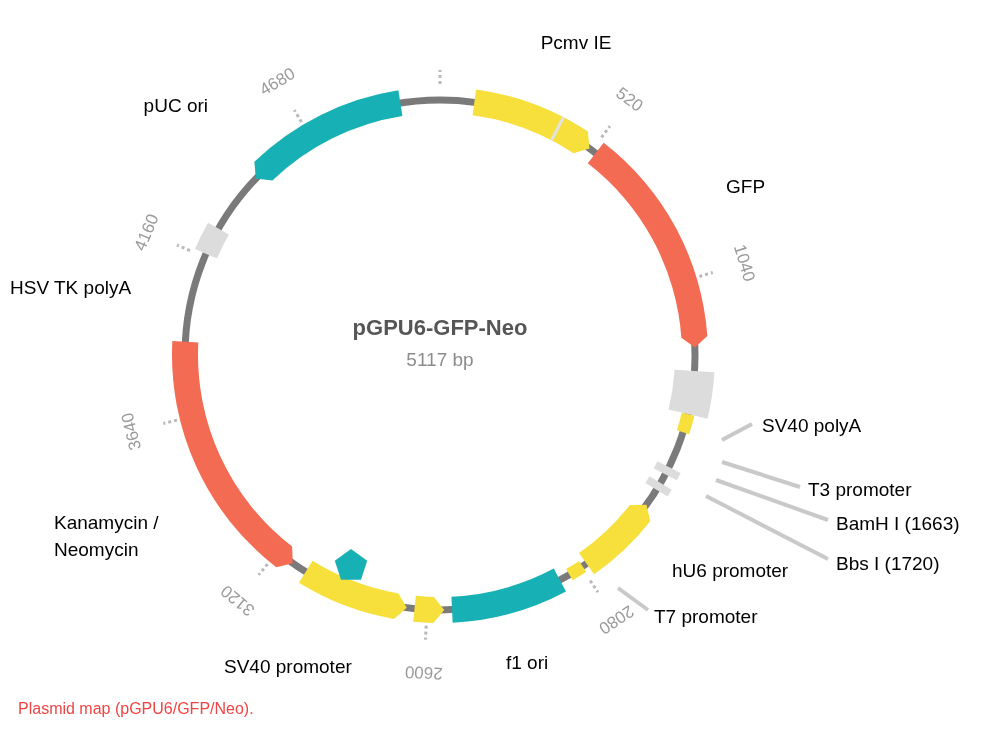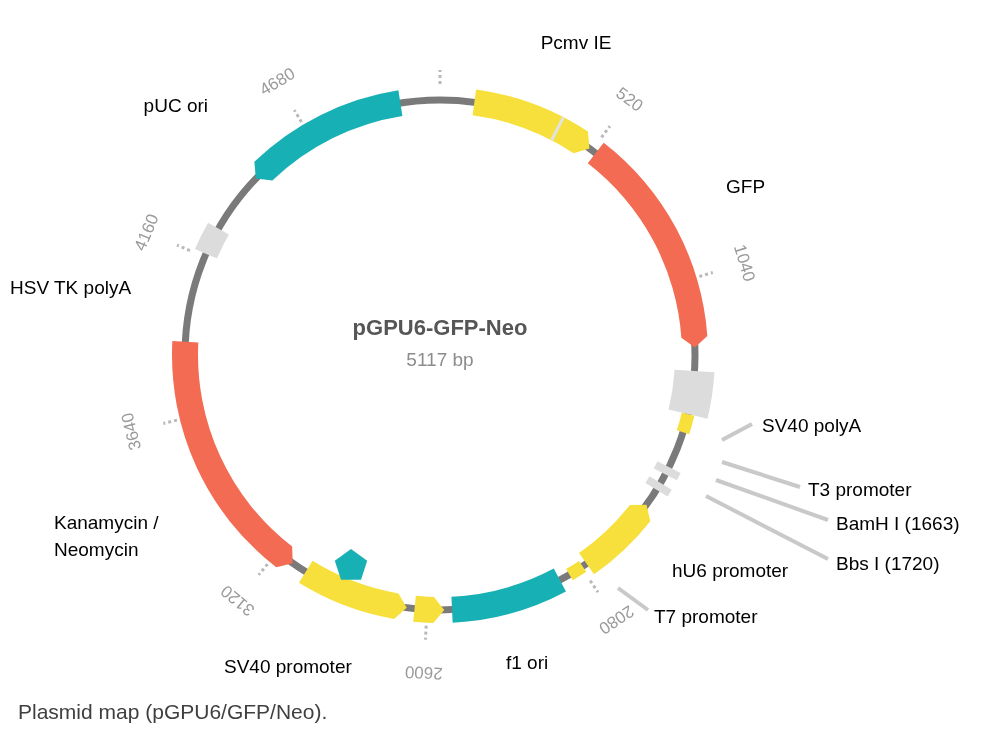--- a/index.html
+++ b/index.html
@@ -25,21 +25,21 @@
     font-family:"Liberation Sans","DejaVu Sans",sans-serif;
     font-size:22px; font-weight:bold; fill:#565656;
   }
   .plasmid-size{
     font-family:"Liberation Sans","DejaVu Sans",sans-serif;
     font-size:19px; fill:#8c8c8c;
   }
   .caption{
     position:absolute; left:18px; top:700px;
     font-family:"Liberation Sans","DejaVu Sans",sans-serif;
-    font-size:21px; color:#404040; white-space:nowrap;
+    font-size:16px; color:#ef4444; white-space:nowrap;
   }
   .leader{stroke:#c9c9c9;stroke-width:4;stroke-linecap:butt;}
 </style>
 </head>
 <body>
 
 <div id="map-root">
   <svg id="plasmid-svg" width="982" height="744" viewBox="0 0 982 744">
     <g id="backbone-layer">
         <circle cx="440" cy="355" r="255" fill="none" stroke="#7a7a7a" stroke-width="7"></circle>

